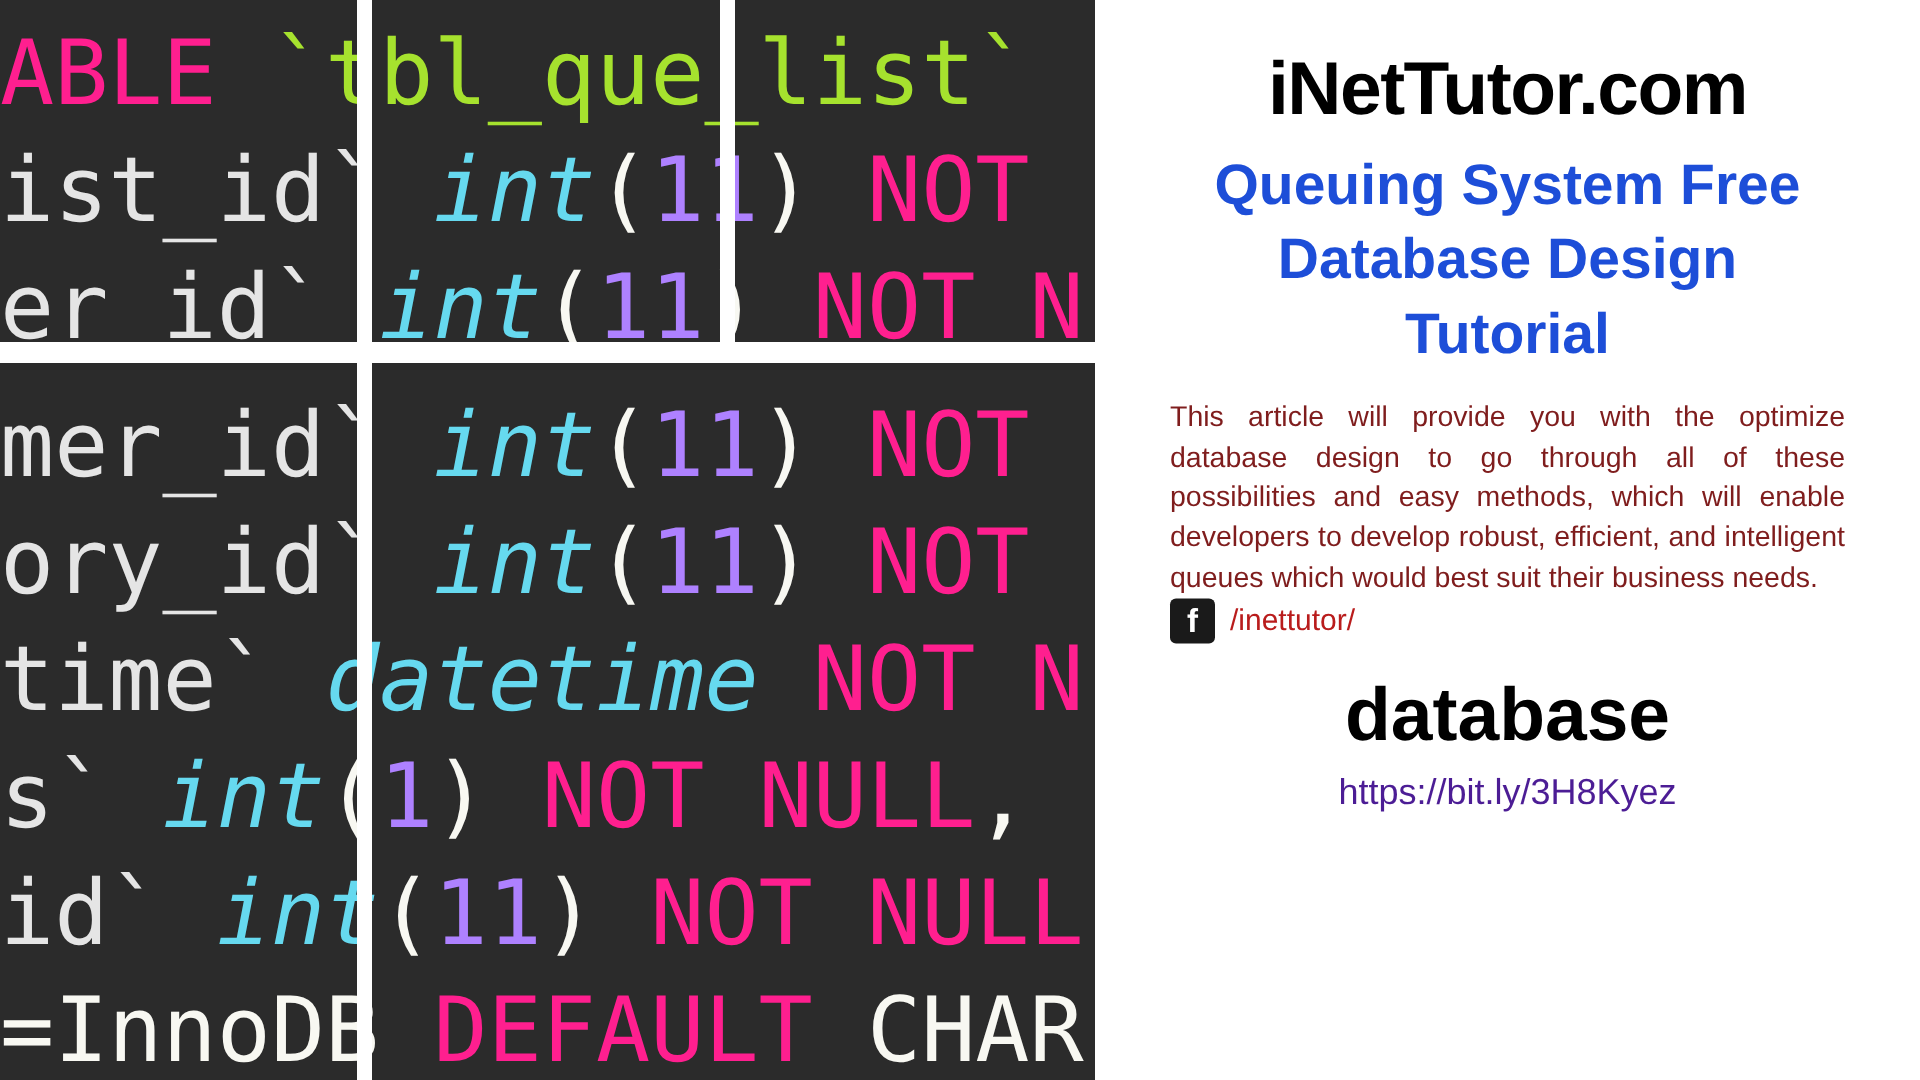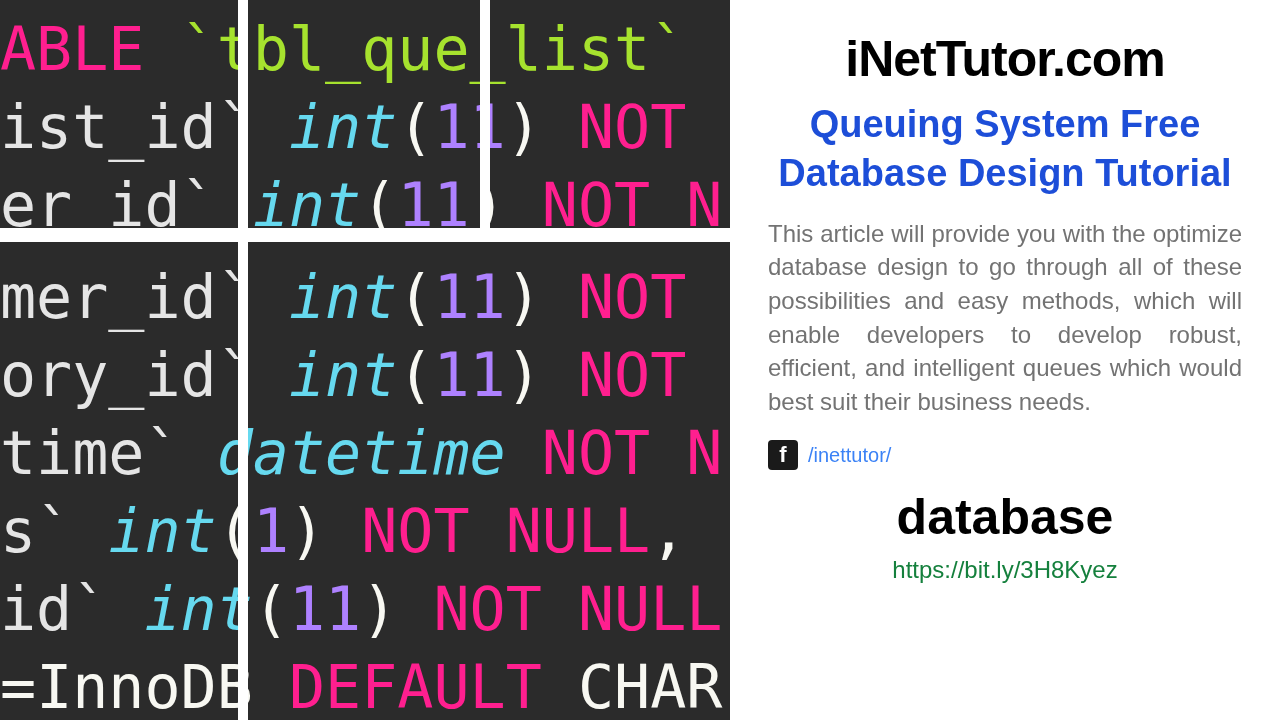--- a/index.html
+++ b/index.html
@@ -70,46 +70,45 @@
       right: 0;
       top: 228px;
       height: 14px;
       background: #ffffff;
       z-index: 10;
     }
     
     .right-panel {
       flex: 1;
       background: #ffffff;
-      padding: 30px 38px;
+      padding: 30px 50px;
       display: flex;
       flex-direction: column;
     }
     .site-title {
       font-size: 50px;
       font-weight: 900;
       text-align: center;
       color: #000000;
       margin-bottom: 12px;
       letter-spacing: -1px;
     }
     .article-title {
       font-size: 38px;
       font-weight: 700;
       color: #1d4ed8;
       text-align: center;
       line-height: 1.3;
       margin-bottom: 18px;
     }
     .article-desc {
-      font-size: 24px;
-      color: #737373;
+      font-size: 19px;
+      color: #7f1d1d;
       text-align: justify;
       line-height: 1.4;
-      margin-bottom: 22px;
     }
     .social-row {
       display: flex;
       align-items: center;
       gap: 10px;
       margin-bottom: 18px;
     }
     .fb-icon {
       width: 30px;
       height: 30px;
@@ -118,33 +117,33 @@
       display: flex;
       align-items: center;
       justify-content: center;
       color: #ffffff;
       font-weight: bold;
       font-size: 22px;
       font-family: Arial;
     }
     .fb-handle {
       font-size: 20px;
-      color: #3b82f6;
+      color: #b91c1c;
     }
     .subscribe {
       font-size: 50px;
       font-weight: 800;
       text-align: center;
       color: #000000;
       margin-bottom: 10px;
     }
     .link {
       font-size: 24px;
       text-align: center;
-      color: #15803d;
+      color: #4c1d95;
     }
   </style>
 </head>
 <body>
 
 <div class="left-panel">
   <div class="code-grid">
 
     <div class="code-line line1">
       <span class="kw-pink">ABLE </span><span class="kw-green">`tbl_que_list`</span>

